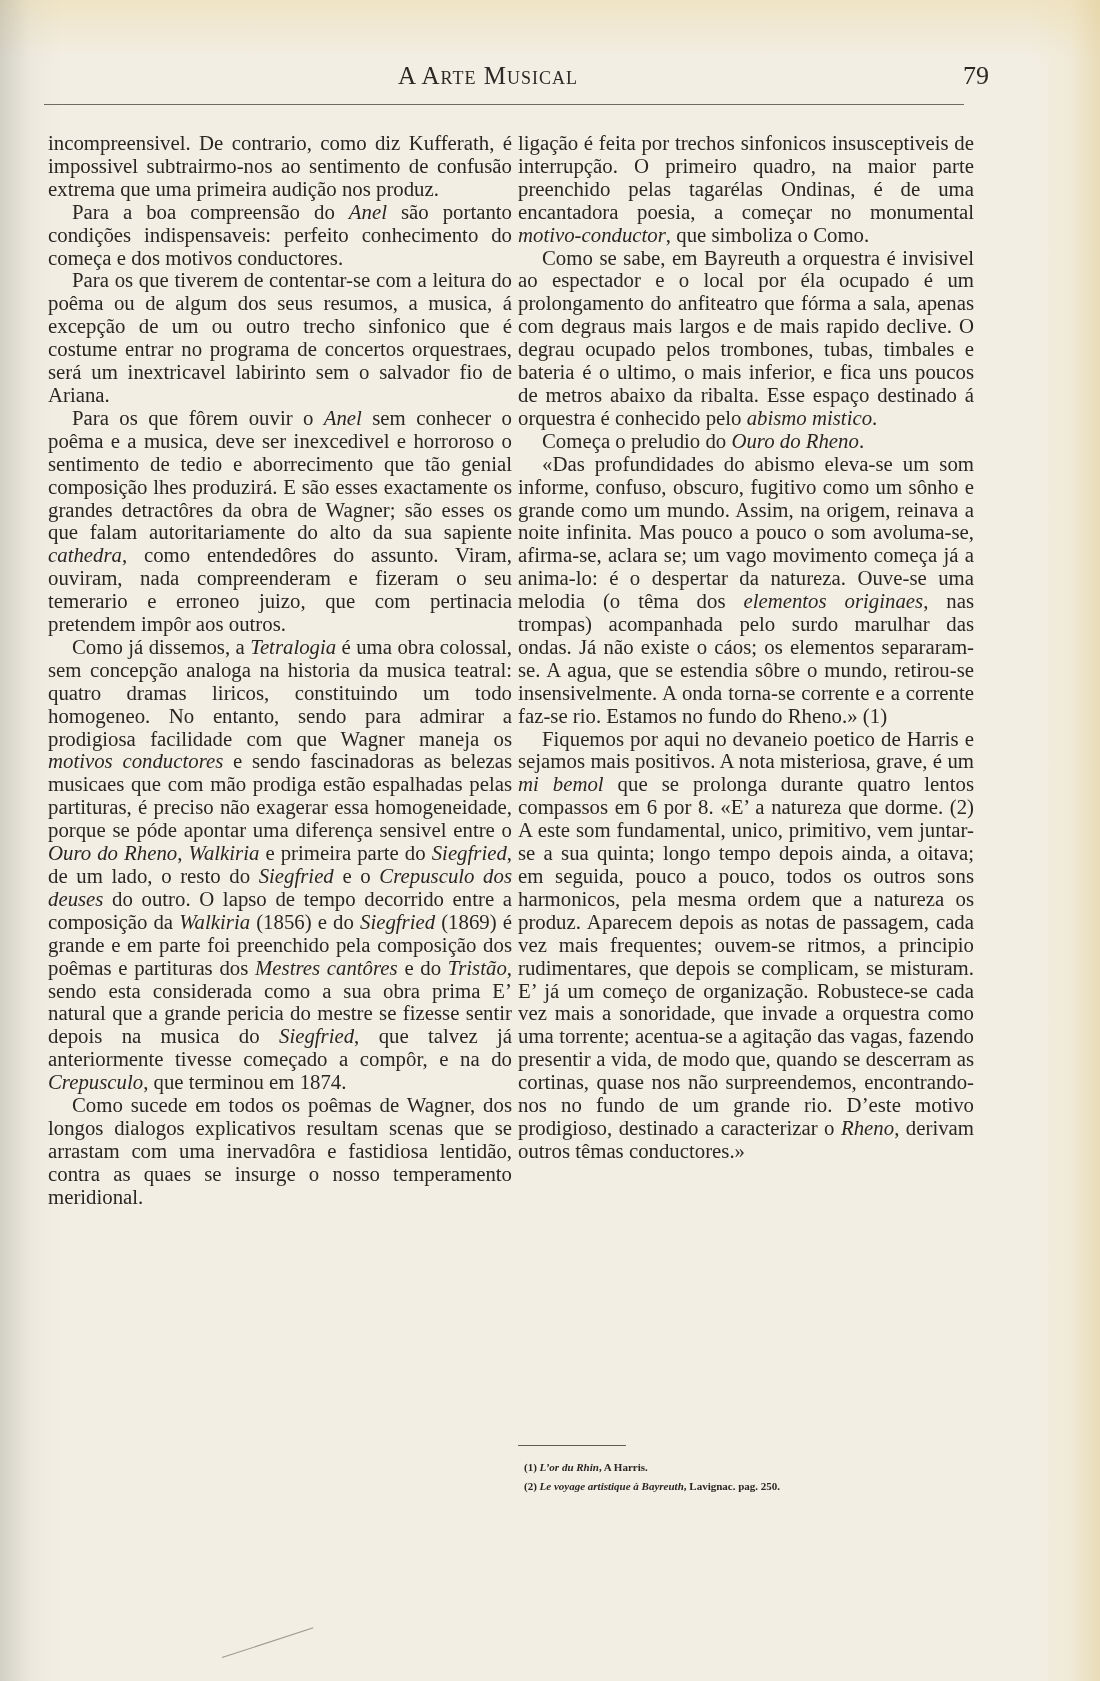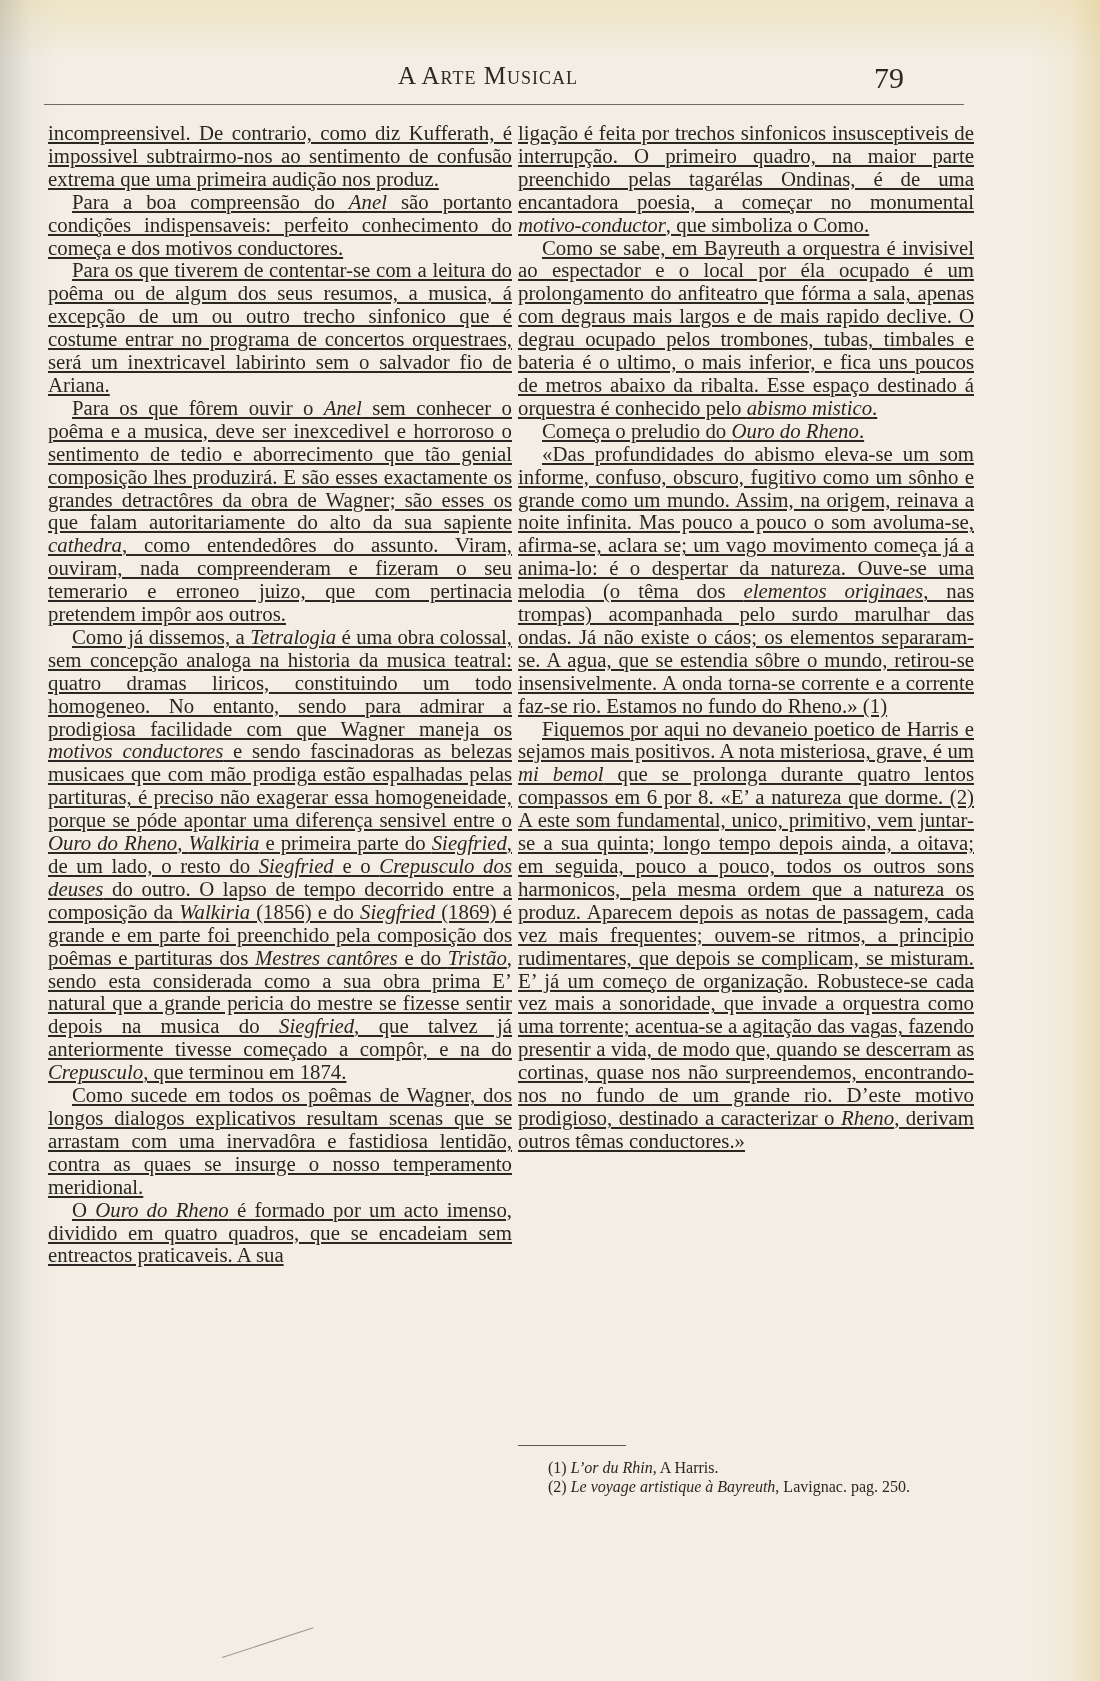--- a/index.html
+++ b/index.html
@@ -18,42 +18,42 @@
         #f2eee4;
     }
     .running-head {
       position: absolute; top: 62px; left: 0; width: 1100px; height: 40px; text-decoration: underline;
     }
     .journal-title {
       position: absolute; left: 398px; top: 0; font-size: 25px; letter-spacing: 1px;
       font-variant: small-caps; color: #2c2824;
     }
     .page-number {
-      position: absolute; left: 874px; top: -1px; font-size: 30px; color: #2c2824;
+      position: absolute; left: 963px; top: -1px; font-size: 26px; color: #2c2824;
     }
     .head-rule {
       position: absolute; top: 104px; left: 44px; width: 920px; height: 1px;
       background: #6e6a64;
     }
     .column {
-      position: absolute; top: 122px; width: 464px;
-      font-size: 20.8px; line-height: 22.9px; text-align: justify; text-decoration: underline;
+      position: absolute; top: 132px; width: 464px;
+      font-size: 20.8px; line-height: 22.9px; text-align: justify;
     }
     .col-left { left: 48px; }
     .col-right { left: 518px; width: 456px; }
     .column p { margin: 0; text-indent: 0; }
     .column p.indent { text-indent: 24px; }
     .column p.noindent { text-indent: 0; }
     em { font-style: italic; }
     .fn-rule {
       position: absolute; left: 518px; top: 1445px; width: 108px; height: 1px; background: #5f5a54;
     }
     .footnotes {
-      position: absolute; left: 518px; top: 1458px; width: 456px;
-      font-size: 16px; line-height: 19px; text-align: justify;
+      position: absolute; left: 494px; top: 1458px; width: 456px;
+      font-size: 11px; line-height: 19px; text-align: justify; font-weight: bold;
     }
     .footnotes p { margin: 0; text-indent: 30px; }
     .stray-mark {
       position: absolute; left: 222px; top: 1657px; width: 96px; height: 1px;
       background: #9b9890; transform: rotate(-18deg); transform-origin: left;
     }
   </style>
 </head>
 <body>
 
@@ -64,21 +64,20 @@
   </div>
   <div class="head-rule"></div>
 
   <div class="column col-left">
       <p class="noindent"><span>incompreensivel. De contrario, como diz Kufferath, é impossivel subtrairmo-nos ao sentimento de confusão extrema que uma primeira audição nos produz.</span></p>
       <p class="indent"><span>Para a boa compreensão do </span><em>Anel</em><span> são portanto condições indispensaveis: perfeito conhecimento do começa e dos motivos conductores.</span></p>
       <p class="indent"><span>Para os que tiverem de contentar-se com a leitura do poêma ou de algum dos seus resumos, a musica, á excepção de um ou outro trecho sinfonico que é costume entrar no programa de concertos orquestraes, será um inextricavel labirinto sem o salvador fio de Ariana.</span></p>
       <p class="indent"><span>Para os que fôrem ouvir o </span><em>Anel</em><span> sem conhecer o poêma e a musica, deve ser inexcedivel e horroroso o sentimento de tedio e aborrecimento que tão genial composição lhes produzirá. E são esses exactamente os grandes detractôres da obra de Wagner; são esses os que falam autoritariamente do alto da sua sapiente </span><em>cathedra</em><span>, como entendedôres do assunto. Viram, ouviram, nada compreenderam e fizeram o seu temerario e erroneo juizo, que com pertinacia pretendem impôr aos outros.</span></p>
       <p class="indent"><span>Como já dissemos, a </span><em>Tetralogia</em><span> é uma obra colossal, sem concepção analoga na historia da musica teatral: quatro dramas liricos, constituindo um todo homogeneo. No entanto, sendo para admirar a prodigiosa facilidade com que Wagner maneja os </span><em>motivos conductores</em><span> e sendo fascinadoras as belezas musicaes que com mão prodiga estão espalhadas pelas partituras, é preciso não exagerar essa homogeneidade, porque se póde apontar uma diferença sensivel entre o </span><em>Ouro do Rheno</em><span>, </span><em>Walkiria</em><span> e primeira parte do </span><em>Siegfried</em><span>, de um lado, o resto do </span><em>Siegfried</em><span> e o </span><em>Crepusculo dos deuses</em><span> do outro. O lapso de tempo decorrido entre a composição da </span><em>Walkiria</em><span> (1856) e do </span><em>Siegfried</em><span> (1869) é grande e em parte foi preenchido pela composição dos poêmas e partituras dos </span><em>Mestres cantôres</em><span> e do </span><em>Tristão</em><span>, sendo esta considerada como a sua obra prima E’ natural que a grande pericia do mestre se fizesse sentir depois na musica do </span><em>Siegfried</em><span>, que talvez já anteriormente tivesse começado a compôr, e na do </span><em>Crepusculo</em><span>, que terminou em 1874.</span></p>
       <p class="indent"><span>Como sucede em todos os poêmas de Wagner, dos longos dialogos explicativos resultam scenas que se arrastam com uma inervadôra e fastidiosa lentidão, contra as quaes se insurge o nosso temperamento meridional.</span></p>
-      <p class="indent"><span>O </span><em>Ouro do Rheno</em><span> é formado por um acto imenso, dividido em quatro quadros, que se encadeiam sem entreactos praticaveis. A sua</span></p>
     </div>
   <div class="column col-right">
       <p class="noindent"><span>ligação é feita por trechos sinfonicos insusceptiveis de interrupção. O primeiro quadro, na maior parte preenchido pelas tagarélas Ondinas, é de uma encantadora poesia, a começar no monumental </span><em>motivo-conductor</em><span>, que simboliza o Como.</span></p>
       <p class="indent"><span>Como se sabe, em Bayreuth a orquestra é invisivel ao espectador e o local por éla ocupado é um prolongamento do anfiteatro que fórma a sala, apenas com degraus mais largos e de mais rapido declive. O degrau ocupado pelos trombones, tubas, timbales e bateria é o ultimo, o mais inferior, e fica uns poucos de metros abaixo da ribalta. Esse espaço destinado á orquestra é conhecido pelo </span><em>abismo mistico</em><span>.</span></p>
       <p class="indent"><span>Começa o preludio do </span><em>Ouro do Rheno</em><span>.</span></p>
       <p class="indent"><span>«Das profundidades do abismo eleva-se um som informe, confuso, obscuro, fugitivo como um sônho e grande como um mundo. Assim, na origem, reinava a noite infinita. Mas pouco a pouco o som avoluma-se, afirma-se, aclara se; um vago movimento começa já a anima-lo: é o despertar da natureza. Ouve-se uma melodia (o têma dos </span><em>elementos originaes</em><span>, nas trompas) acompanhada pelo surdo marulhar das ondas. Já não existe o cáos; os elementos separaram-se. A agua, que se estendia sôbre o mundo, retirou-se insensivelmente. A onda torna-se corrente e a corrente faz-se rio. Estamos no fundo do Rheno.» (1)</span></p>
       <p class="indent"><span>Fiquemos por aqui no devaneio poetico de Harris e sejamos mais positivos. A nota misteriosa, grave, é um </span><em>mi bemol</em><span> que se prolonga durante quatro lentos compassos em 6 por 8. «E’ a natureza que dorme. (2) A este som fundamental, unico, primitivo, vem juntar-se a sua quinta; longo tempo depois ainda, a oitava; em seguida, pouco a pouco, todos os outros sons harmonicos, pela mesma ordem que a natureza os produz. Aparecem depois as notas de passagem, cada vez mais frequentes; ouvem-se ritmos, a principio rudimentares, que depois se complicam, se misturam. E’ já um começo de organização. Robustece-se cada vez mais a sonoridade, que invade a orquestra como uma torrente; acentua-se a agitação das vagas, fazendo presentir a vida, de modo que, quando se descerram as cortinas, quase nos não surpreendemos, encontrando-nos no fundo de um grande rio. D’este motivo prodigioso, destinado a caracterizar o </span><em>Rheno</em><span>, derivam outros têmas conductores.»</span></p>
     </div>
 
   <div class="fn-rule"></div>

